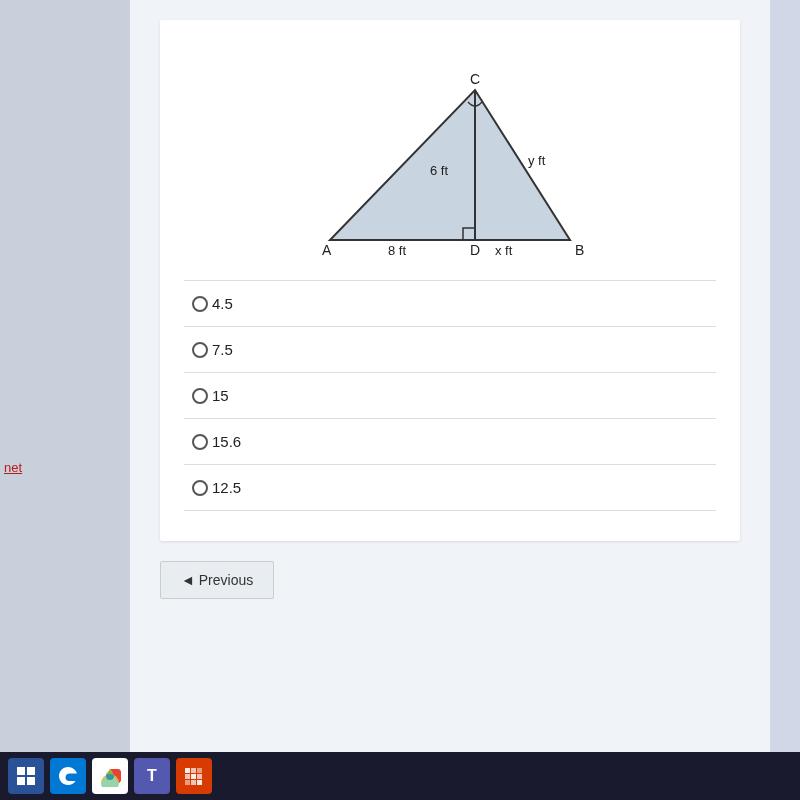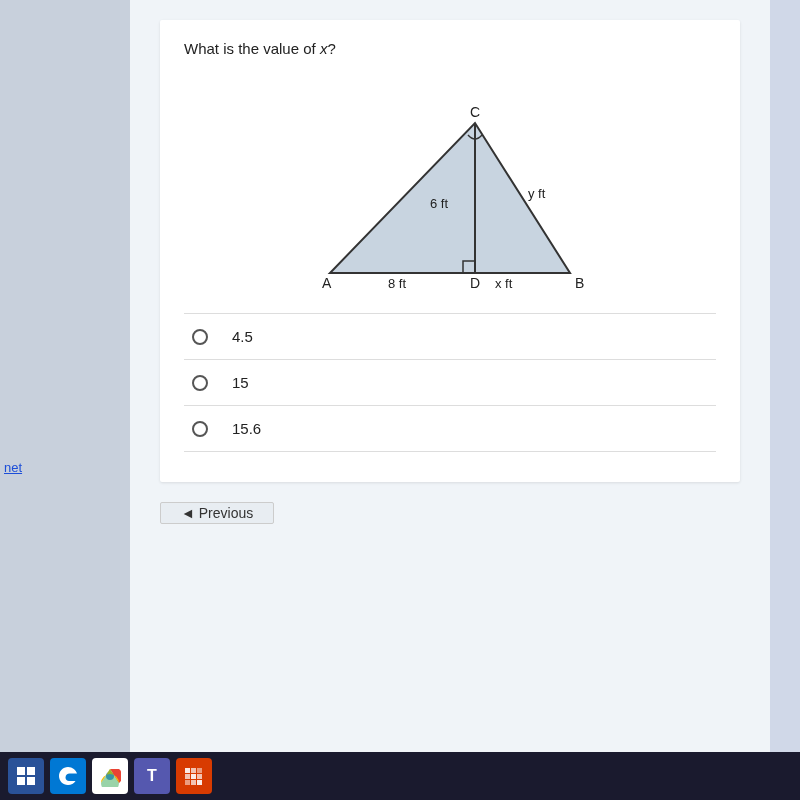--- a/index.html
+++ b/index.html
@@ -71,21 +71,21 @@
       top: 0;
       width: 130px;
       height: 752px;
       background: #c8d0dc;
     }
 
     .net-link {
       position: absolute;
       left: 4px;
       top: 460px;
-      color: #1d4ed8;
+      color: #b91c1c;
       font-size: 13px;
       text-decoration: underline;
     }
 
     .question-panel {
       background: #ffffff;
       margin: 20px 30px;
       padding: 20px 24px 30px 24px;
       border-radius: 2px;
       box-shadow: 0 1px 3px rgba(0,0,0,0.1);
@@ -113,21 +113,21 @@
       gap: 0;
       border-top: 1px solid #ddd;
     }
 
     .choice-item {
       display: flex;
       align-items: center;
       padding: 14px 8px;
       border-bottom: 1px solid #ddd;
       cursor: pointer;
-      gap: 24px;
+      gap: 4px;
     }
 
     .radio-circle {
       width: 16px;
       height: 16px;
       border-radius: 50%;
       border: 2px solid #555;
       flex-shrink: 0;
       background: white;
     }
@@ -136,21 +136,21 @@
       font-size: 15px;
       color: #222;
     }
 
     .prev-button {
       display: flex;
       align-items: center;
       gap: 6px;
       background: #e8edf2;
       border: 1px solid #ccc;
-      padding: 2px 20px;
+      padding: 10px 20px;
       font-size: 14px;
       color: #333;
       cursor: pointer;
       margin: 8px 30px;
       border-radius: 2px;
     }
 
     
     .diagram svg {
       display: block;
@@ -158,23 +158,20 @@
   </style>
 </head>
 <body>
 
 <div class="sidebar-left">
   <span class="net-link">net</span>
 </div>
 
 <div class="main-content">
   <div class="question-panel">
-    <div class="question-text">
-      <span>What is the value of </span><em>x</em><span>?</span>
-    </div>
 
     <div class="diagram-container">
       <div class="diagram">
         <svg width="300" height="220" viewBox="0 0 300 220">
 
           <polygon points="30,200 270,200 175,50" fill="#c8d4e0" stroke="#333" stroke-width="2"></polygon>
 
           <line x1="175" y1="50" x2="175" y2="200" stroke="#333" stroke-width="2"></line>
 
           <rect x="163" y="188" width="12" height="12" fill="none" stroke="#333" stroke-width="1.5"></rect>
@@ -197,25 +194,33 @@
       </div>
     </div>
 
     <div class="choices-container">
       <div class="choice-item">
         <div class="radio-circle"></div>
         <span class="choice-label">4.5</span>
       </div>
       <div class="choice-item">
         <div class="radio-circle"></div>
+        <span class="choice-label">7.5</span>
+      </div>
+      <div class="choice-item">
+        <div class="radio-circle"></div>
         <span class="choice-label">15</span>
       </div>
       <div class="choice-item">
         <div class="radio-circle"></div>
         <span class="choice-label">15.6</span>
+      </div>
+      <div class="choice-item">
+        <div class="radio-circle"></div>
+        <span class="choice-label">12.5</span>
       </div>
     </div>
   </div>
 
   <button class="prev-button">◄ Previous</button>
 </div>
 
 <div class="taskbar">
   <div class="taskbar-icon start">
     <svg width="20" height="20" viewBox="0 0 20 20">

